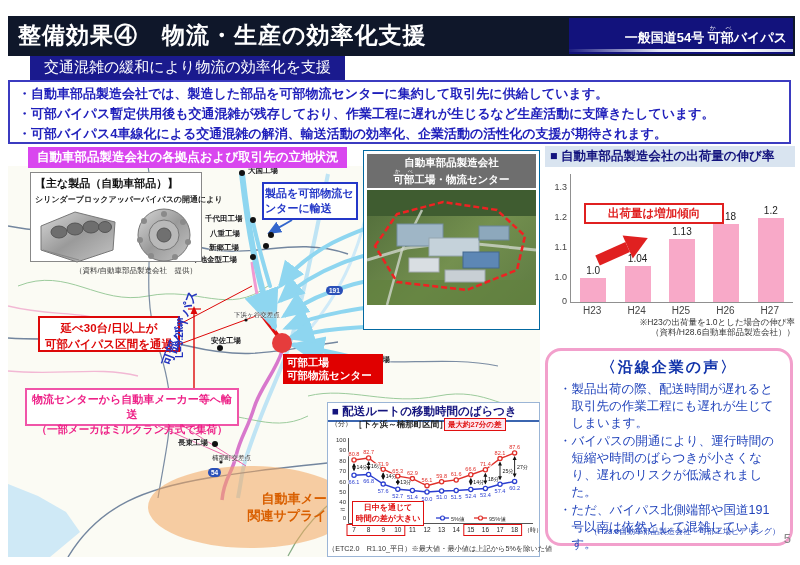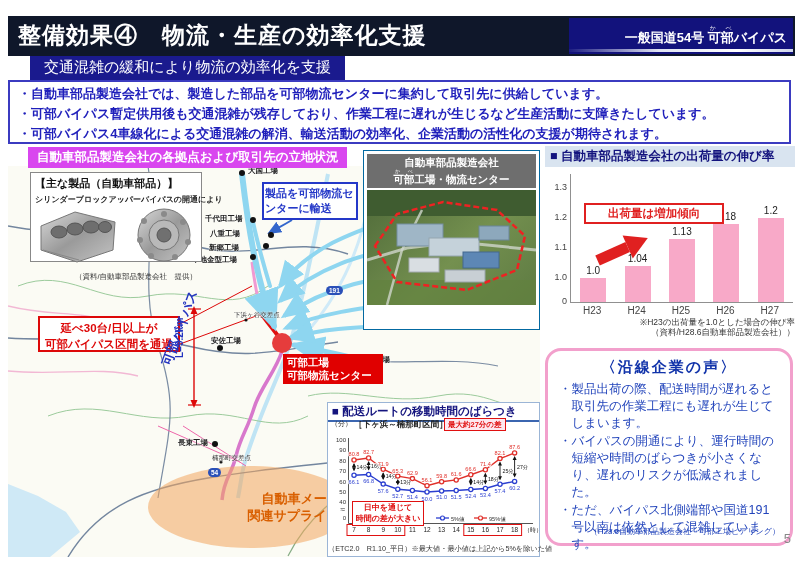--- a/index.html
+++ b/index.html
@@ -42,21 +42,21 @@
               padding:4px 0 0 10px;box-sizing:border-box;}
   .map-legend .row{font-size:11px;font-weight:bold;color:#111;line-height:17px;white-space:nowrap;}
   .dot{display:inline-block;width:9px;height:9px;border-radius:50%;margin-right:5px;}
   
   .prod-box{position:absolute;left:30px;top:172px;width:172px;height:90px;background:#fff;border:1px solid #888;z-index:5;
             box-sizing:border-box;padding:3px 4px;}
   .prod-title{font-size:11px;font-weight:bold;color:#111;white-space:nowrap;}
   .prod-names{display:flex;justify-content:space-between;margin-top:3px;}
   .prod-names span{font-size:8px;font-weight:bold;color:#222;white-space:nowrap;}
   .prod-imgs{display:flex;justify-content:space-between;margin-top:1px;}
-  .prod-cap{font-size:7.5px;color:#333;text-align:right;margin-top:8px;white-space:nowrap;}
+  .prod-cap{font-size:7.5px;color:#333;text-align:right;margin-top:2px;white-space:nowrap;}
   
   .callout-in{position:absolute;left:262px;top:182px;width:96px;border:2px solid #2438c8;background:#fff;color:#2438c8;
               font-size:11px;font-weight:bold;line-height:15px;padding:2px 1px;z-index:6;box-sizing:border-box;}
   
   .photo-box{position:absolute;left:363px;top:150px;width:177px;height:180px;background:#fff;border:1px solid #0369a1;z-index:5;
              box-sizing:border-box;padding:3px;}
   .photo-hdr{background:#6e6e6e;color:#fff;text-align:center;font-size:10.5px;font-weight:bold;line-height:13px;padding:2px 0;}
   .photo-hdr rt{font-size:5px;font-weight:normal;}
   .photo-area{position:relative;width:169px;height:115px;margin-top:2px;background:linear-gradient(135deg,#4f6a39,#74904f 55%,#5d7a42);overflow:hidden;}
   
@@ -201,20 +201,24 @@
     <svg class="dim-arrow" width="16" height="102">
       <line x1="8" y1="4" x2="8" y2="98" stroke="#dd0808" stroke-width="1.4"></line>
       <polygon points="8,0 4.5,8 11.5,8" fill="#dd0808"></polygon>
       <polygon points="8,102 4.5,94 11.5,94" fill="#dd0808"></polygon>
       <line x1="2" y1="3" x2="15" y2="3" stroke="#dd0808" stroke-width="1.2"></line>
       <line x1="2" y1="99" x2="15" y2="99" stroke="#dd0808" stroke-width="1.2"></line>
     </svg>
     <div class="center-box">
       <div>可部工場</div>
       <div>可部物流センター</div>
+    </div>
+    <div class="out-box">
+      <div class="l1">物流センターから自動車メーカー等へ輸送</div>
+      <div class="l2">（一部メーカはミルクラン方式で集荷）</div>
     </div>
     <div class="supplier">
       <div>自動車メーカー</div>
       <div>関連サプライヤー</div>
     </div>
     <div class="map-legend">
       <div class="row"><span class="dot" style="background:#111;"></span><span>自社工場</span></div>
       <div class="row"><span class="dot" style="background:#f4556a;"></span><span>物流センター</span></div>
     </div>
   </div>

